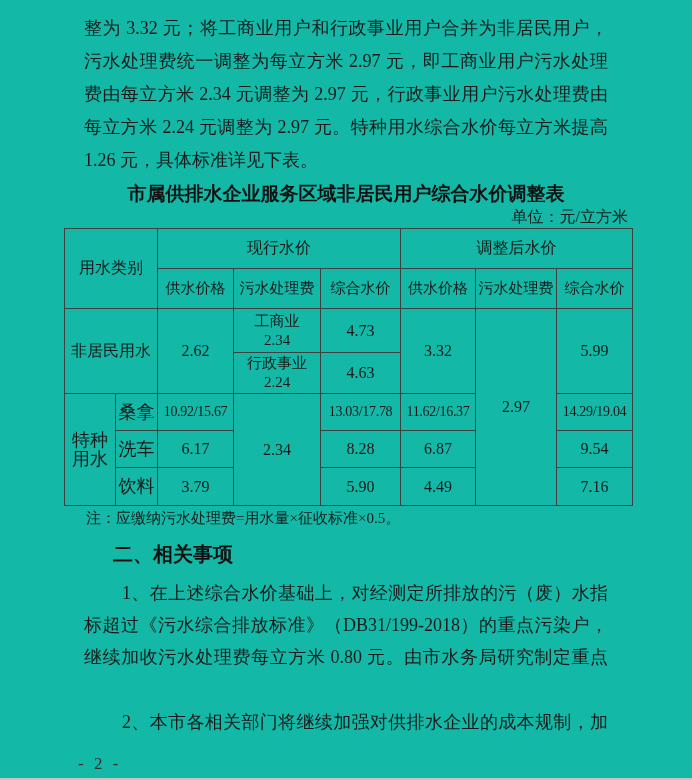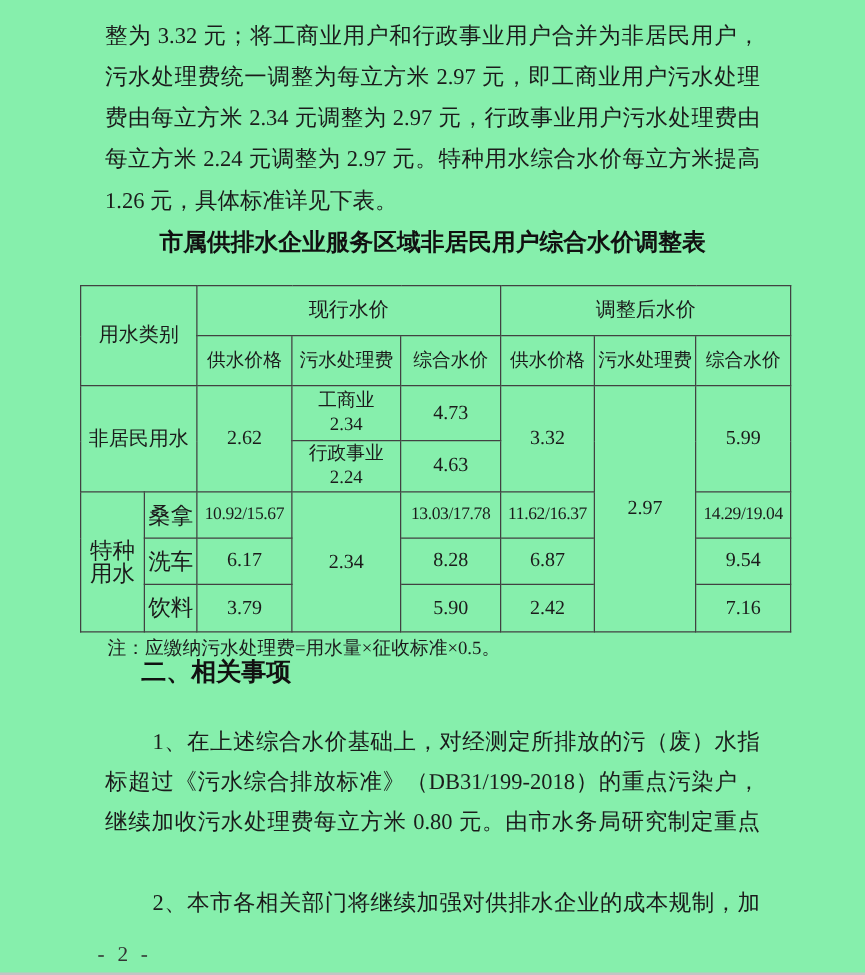--- a/index.html
+++ b/index.html
@@ -1,17 +1,17 @@
 <!DOCTYPE html>
 <html><head>
 <meta charset="utf-8">
 <style>
   html,body { margin:0; padding:0; background:#ffffff; }
   .page {
-    position:relative; width:692px; height:780px; background:#86efac;
+    position:relative; width:692px; height:780px; background:#14b8a6;
     font-family:"Liberation Serif","DejaVu Serif",serif; color:#1b1b1b;
     overflow:hidden;
   }
   
   .para { position:absolute; left:84px; width:524px; font-size:18px; }
   .intro { top:12px;  line-height:33px; }
   .item1 { top:577px; line-height:32px; }
   .item2 { top:706px; line-height:32px; }
   .jline { text-align:justify; text-align-last:justify; }
   .jleft { text-align-last:left; }
@@ -39,41 +39,42 @@
   .hb   { font-weight:bold; font-size:16px; }
   .sub  { font-size:15px; }
   .cat  { font-size:16px;margin-top:12px; }
   .cat2 { font-size:18px; line-height:19px; }
   .num  { font-size:16px; }
   .numsm{ font-size:14px; letter-spacing:-0.3px; }
   .two  { font-size:15px; line-height:19px; }
 
   .note { position:absolute; top:509px; left:86px; font-size:15px; }
   .sec-heading {
-    position:absolute; top:524px; left:113px;
+    position:absolute; top:541px; left:113px;
     font-family:"Liberation Sans","DejaVu Sans",sans-serif;
     font-weight:bold; font-size:20px; color:#111;
   }
   .pagenum { position:absolute; top:754px; left:78px; font-size:17px; letter-spacing:3px; color:#333; }
   .bottom-strip { position:absolute; bottom:0; left:0; width:692px; height:2px; background:#c4c4c4; }
 </style>
 </head>
 <body>
 
 <div class="page">
 
   <div class="para intro">
     <div class="jline">整为 3.32 元；将工商业用户和行政事业用户合并为非居民用户，</div>
     <div class="jline">污水处理费统一调整为每立方米 2.97 元，即工商业用户污水处理</div>
     <div class="jline">费由每立方米 2.34 元调整为 2.97 元，行政事业用户污水处理费由</div>
     <div class="jline">每立方米 2.24 元调整为 2.97 元。特种用水综合水价每立方米提高</div>
     <div class="jline jleft">1.26 元，具体标准详见下表。</div>
   </div>
 
   <div class="doc-title">市属供排水企业服务区域非居民用户综合水价调整表</div>
+  <div class="unit">单位：元/立方米</div>
 
   <table class="price">
     <colgroup>
       <col style="width:51px">
         <col style="width:42px">
         <col style="width:76px">
         <col style="width:87px">
       <col style="width:80px">
         <col style="width:75px">
         <col style="width:81px">
@@ -125,21 +126,21 @@
       <td class="cat2">洗车</td>
       <td class="num">6.17</td>
       <td class="num">8.28</td>
       <td class="num">6.87</td>
       <td class="num">9.54</td>
     </tr>
     <tr class="r7">
       <td class="cat2">饮料</td>
       <td class="num">3.79</td>
       <td class="num">5.90</td>
-      <td class="num">2.42</td>
+      <td class="num">4.49</td>
       <td class="num">7.16</td>
     </tr>
   </tbody>
     </table>
 
   <div class="note">注：应缴纳污水处理费=用水量×征收标准×0.5。</div>
 
   <div class="sec-heading">二、相关事项</div>
 
   <div class="para item1">

